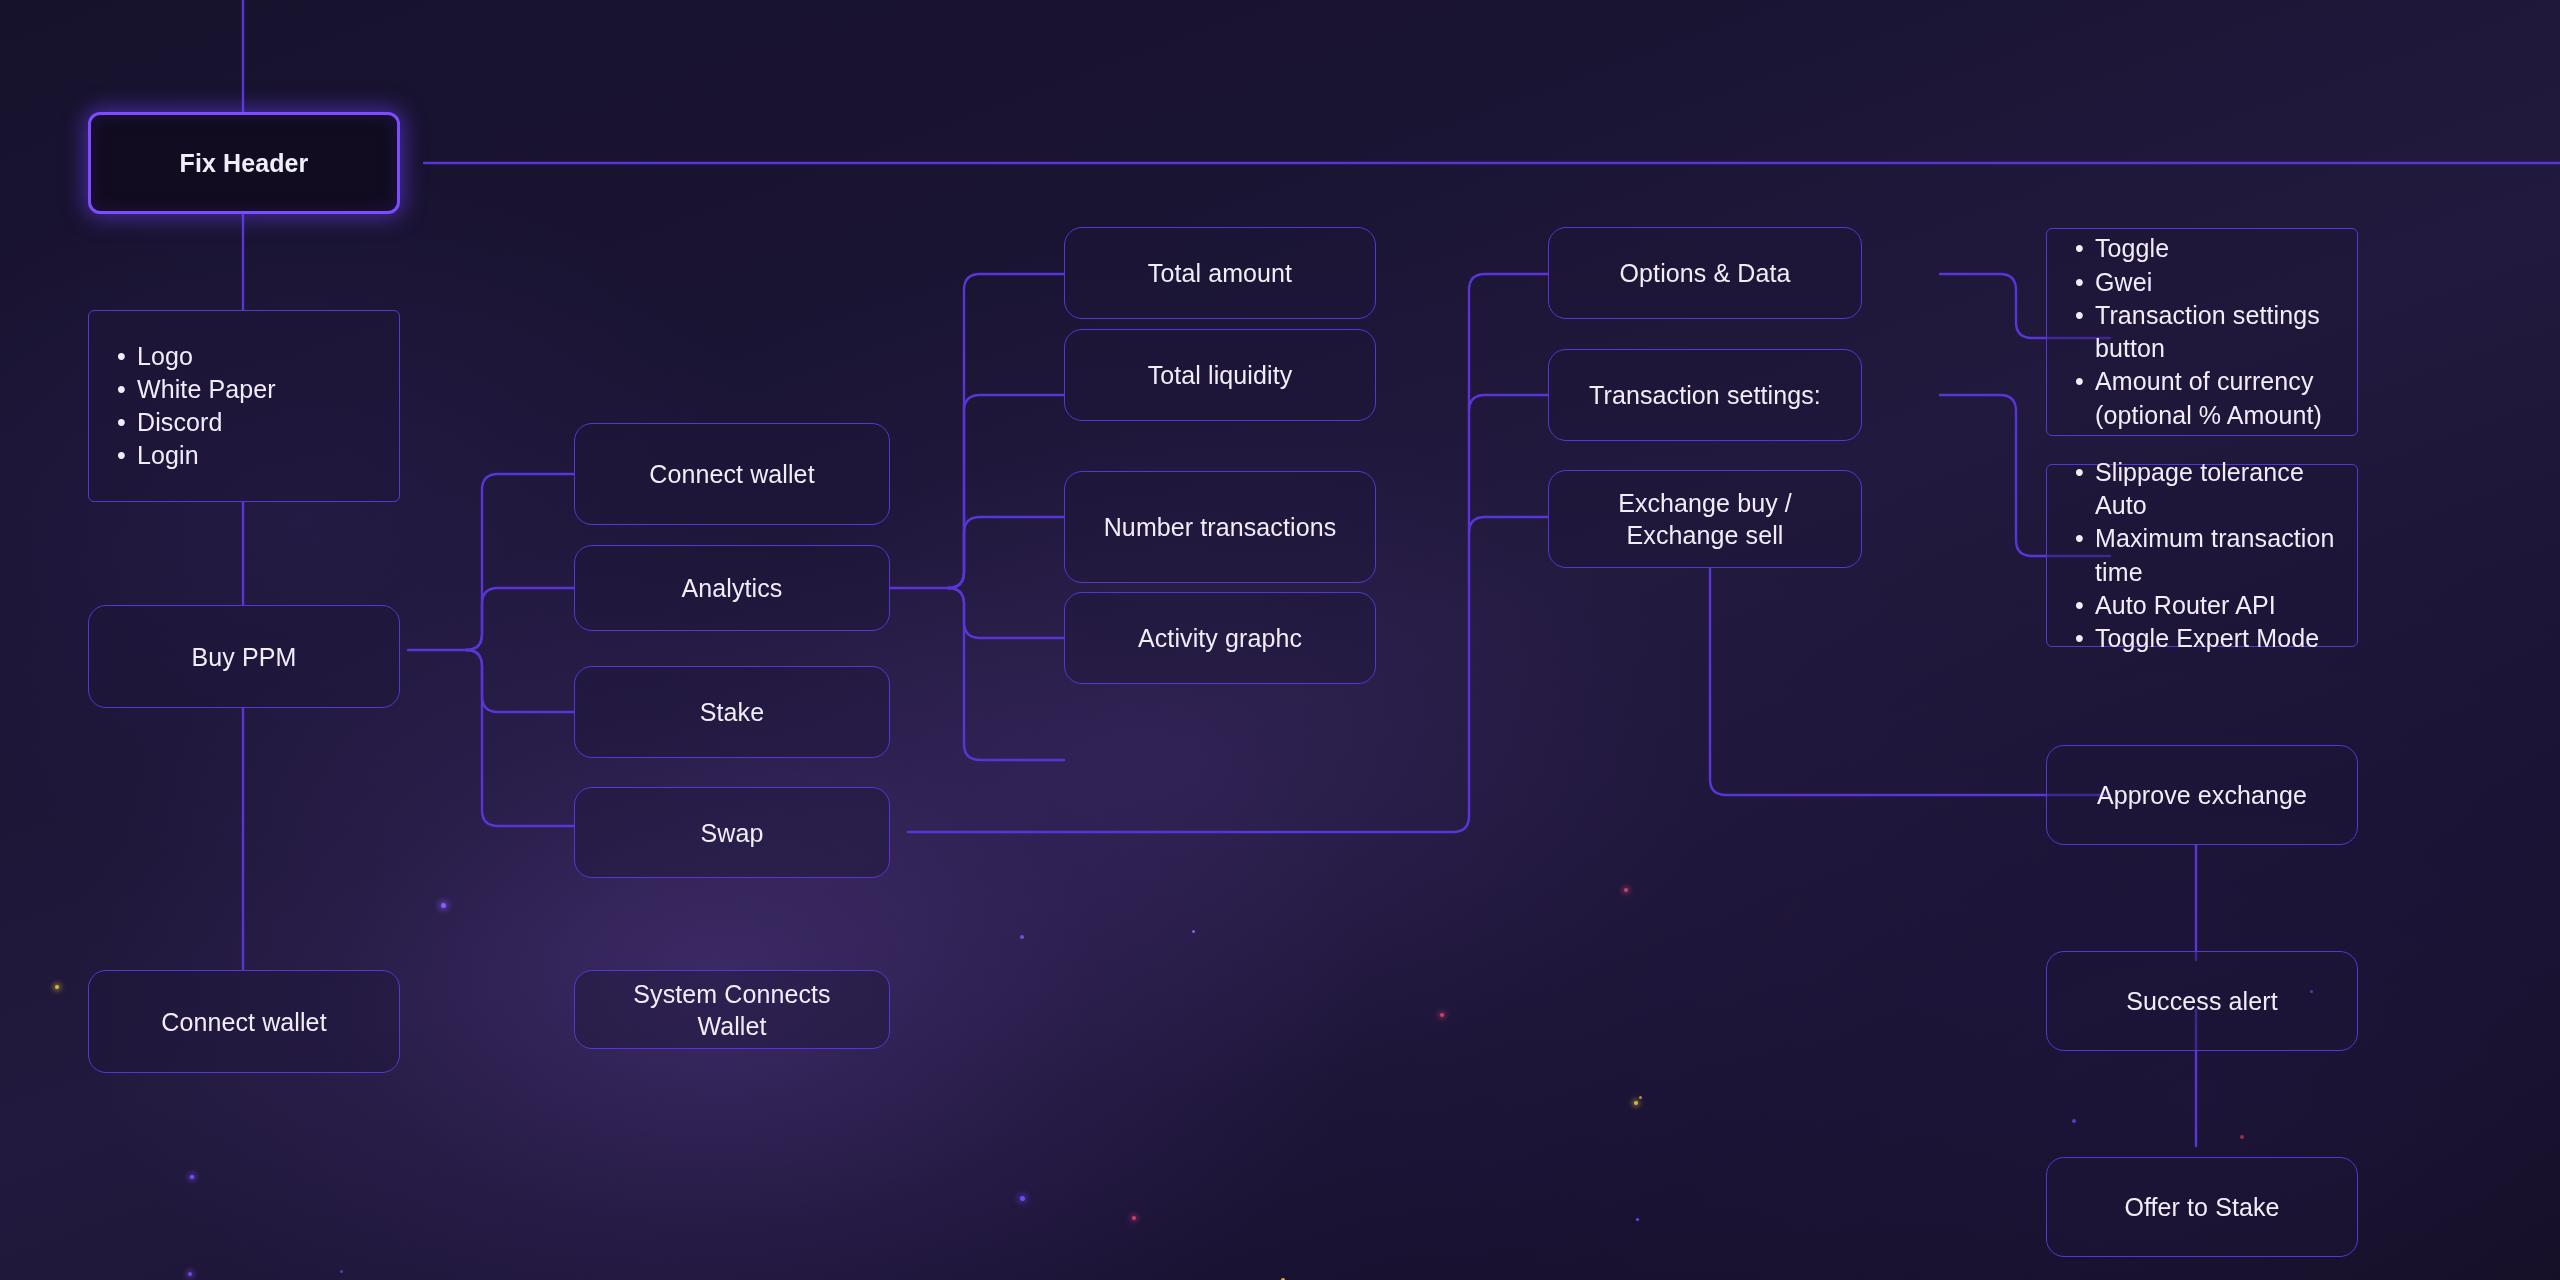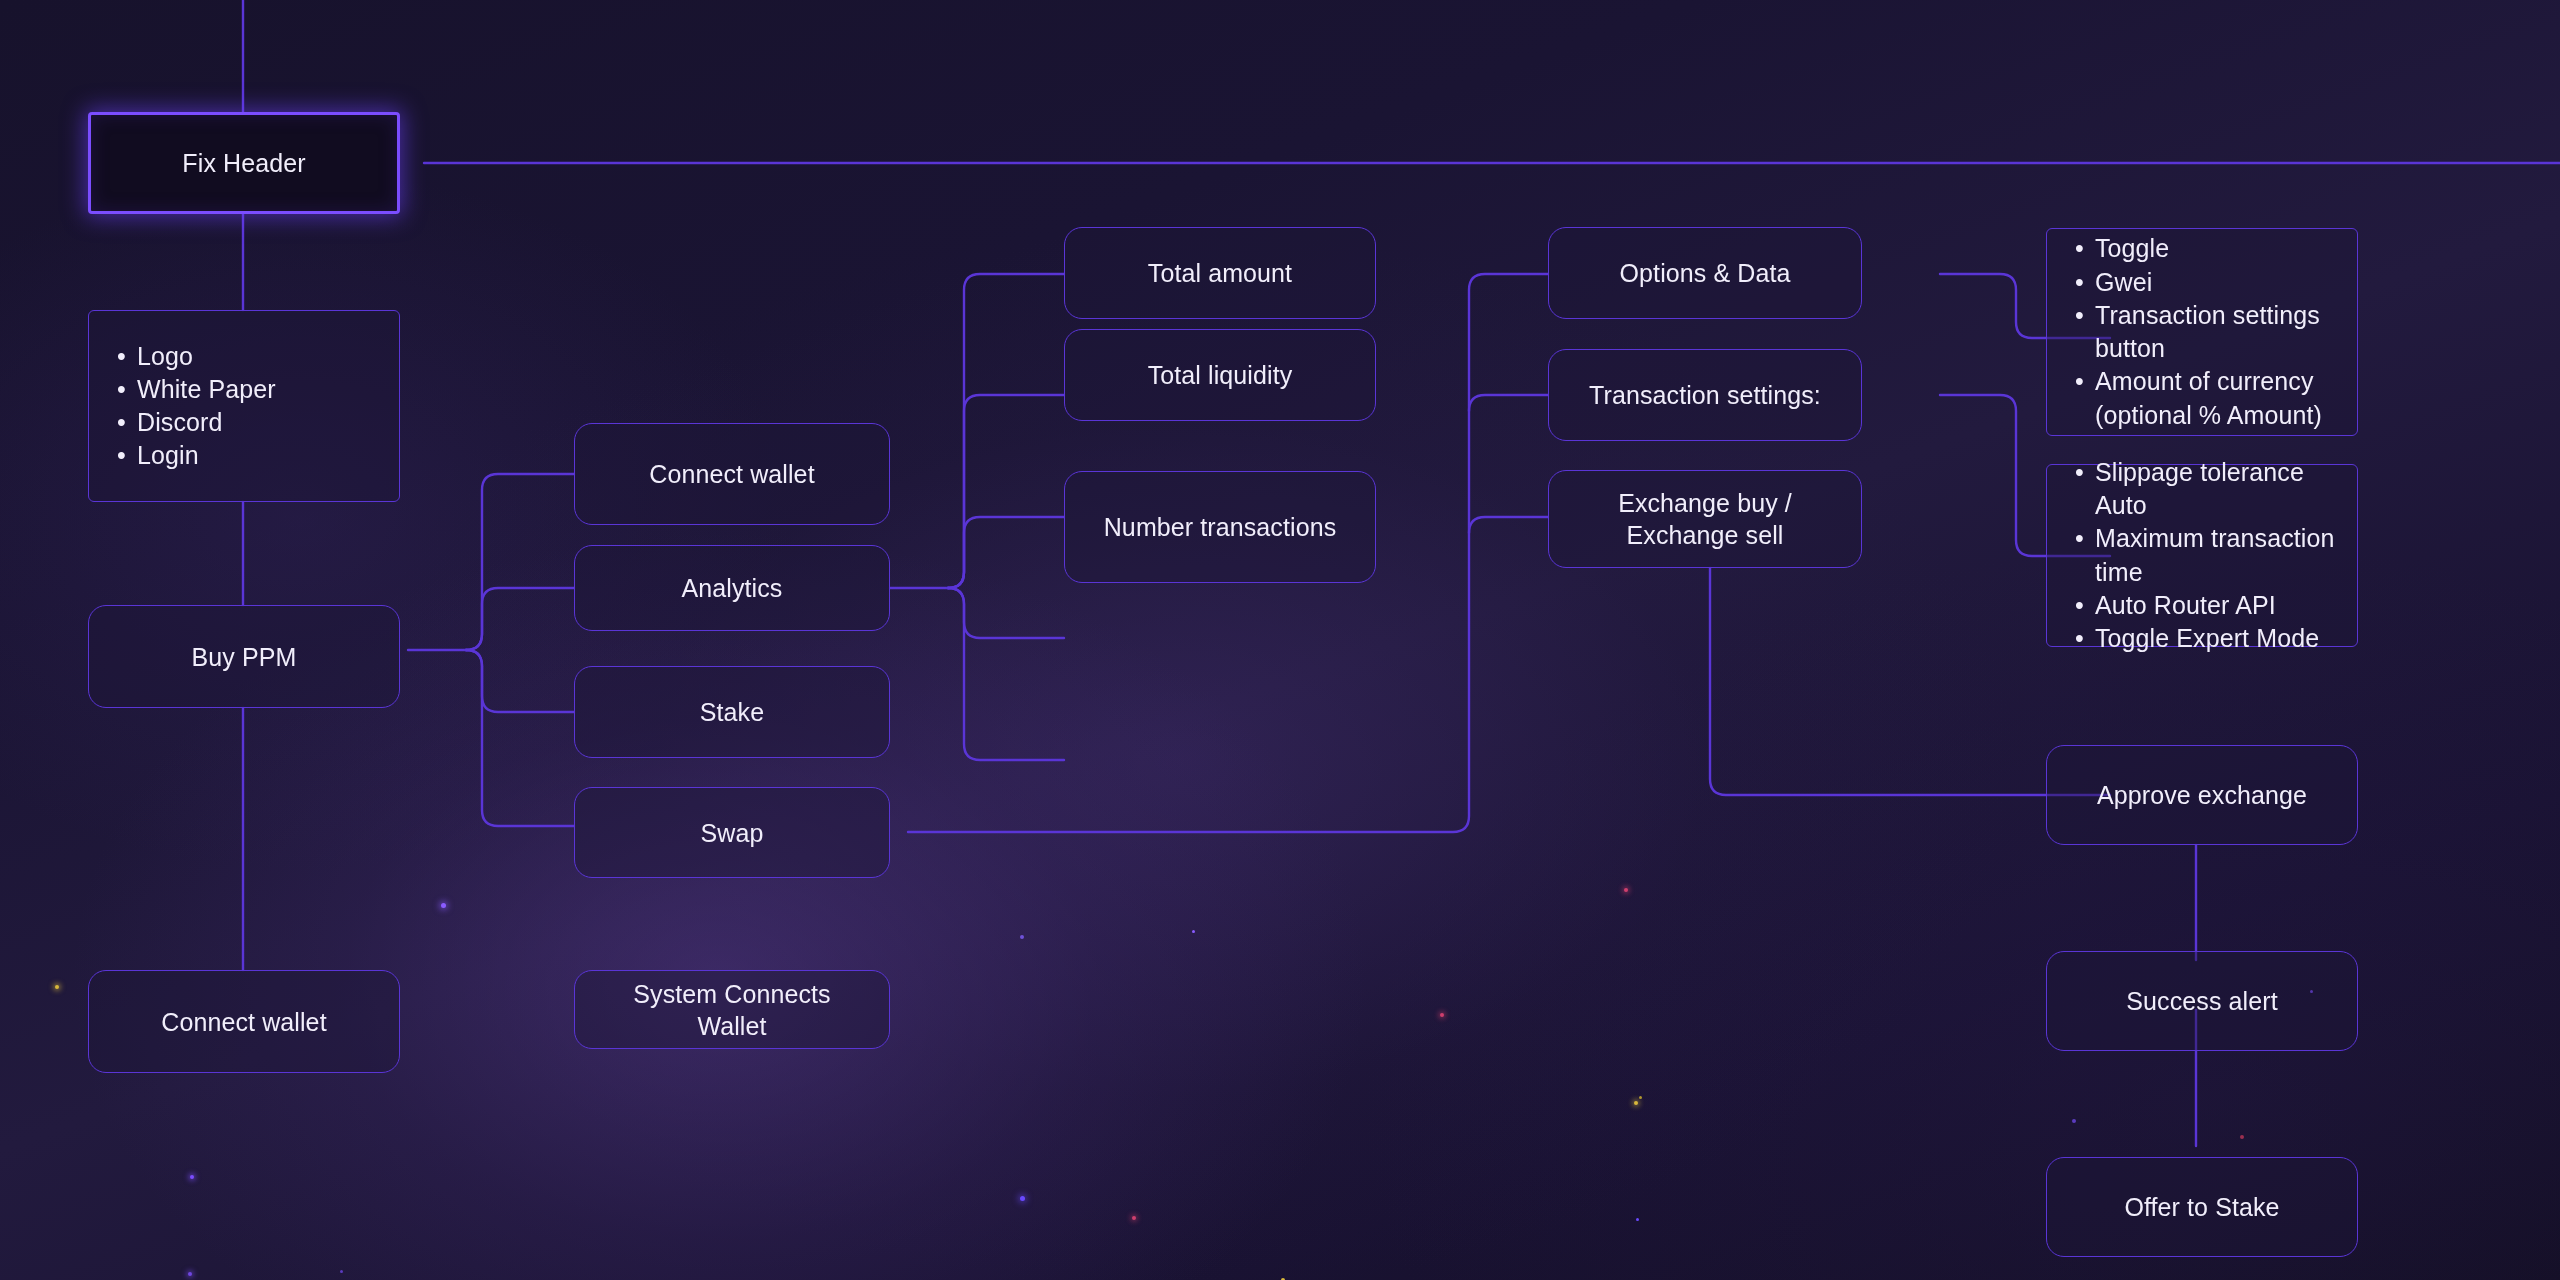--- a/index.html
+++ b/index.html
@@ -64,23 +64,23 @@
     content: "•";
     position: absolute;
     left: 6px;
     top: 0;
     color: #f1eefb;
     font-size: 25px;
   }
   .node.highlight {
     border: 3px solid #7b4dff;
     background: #110c20;
-    border-radius: 4px;
+    border-radius: 12px;
     box-shadow: 0 0 22px 3px rgba(110,66,255,0.55), inset 0 0 18px rgba(70,40,160,0.25);
-    font-weight: 400;
+    font-weight: 700;
   }
   .node .lbl { display: block; width: 100%; white-space: pre-line; }
 </style>
 </head>
 <body>
 
 <div id="canvas">
 
   <div id="stars">
     <span class="particle" style="left:441px;top:903px;width:5px;height:5px;background:#8a5cff;box-shadow:0 0 6px 2px rgba(138,92,255,0.6);"></span>
@@ -191,20 +191,23 @@
   </div>
 
   <div class="node" style="left:1064px;top:329px;width:312px;height:92px;">
     <span class="lbl">Total liquidity</span>
   </div>
 
   <div class="node" style="left:1064px;top:471px;width:312px;height:112px;">
     <span class="lbl">Number transactions</span>
   </div>
 
+  <div class="node" style="left:1064px;top:592px;width:312px;height:92px;">
+    <span class="lbl">Activity graphc</span>
+  </div>
 
 
   <div class="node" style="left:1548px;top:227px;width:314px;height:92px;">
     <span class="lbl">Options &amp; Data</span>
   </div>
 
   <div class="node" style="left:1548px;top:349px;width:314px;height:92px;">
     <span class="lbl">Transaction settings:</span>
   </div>
 

